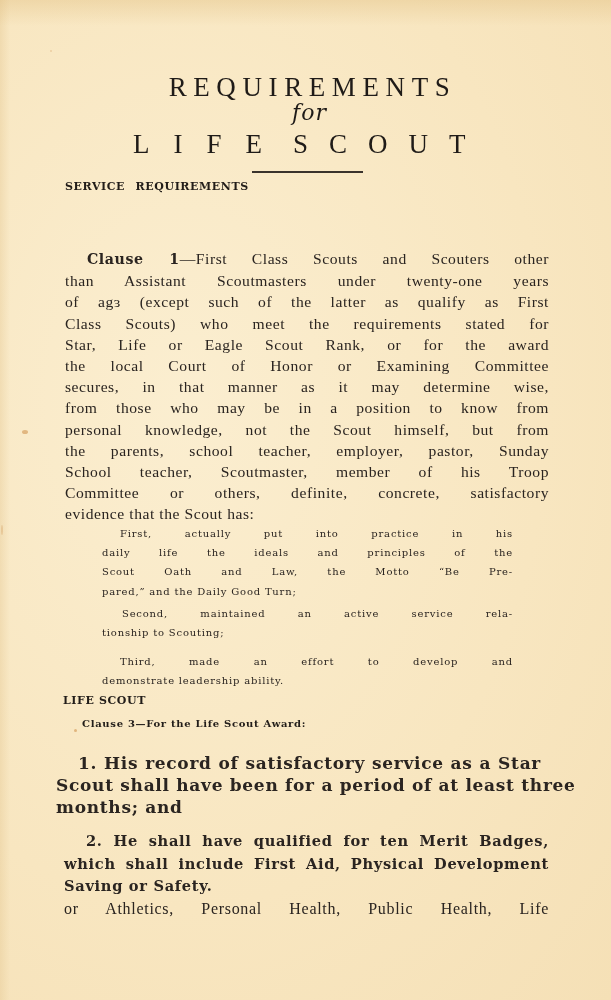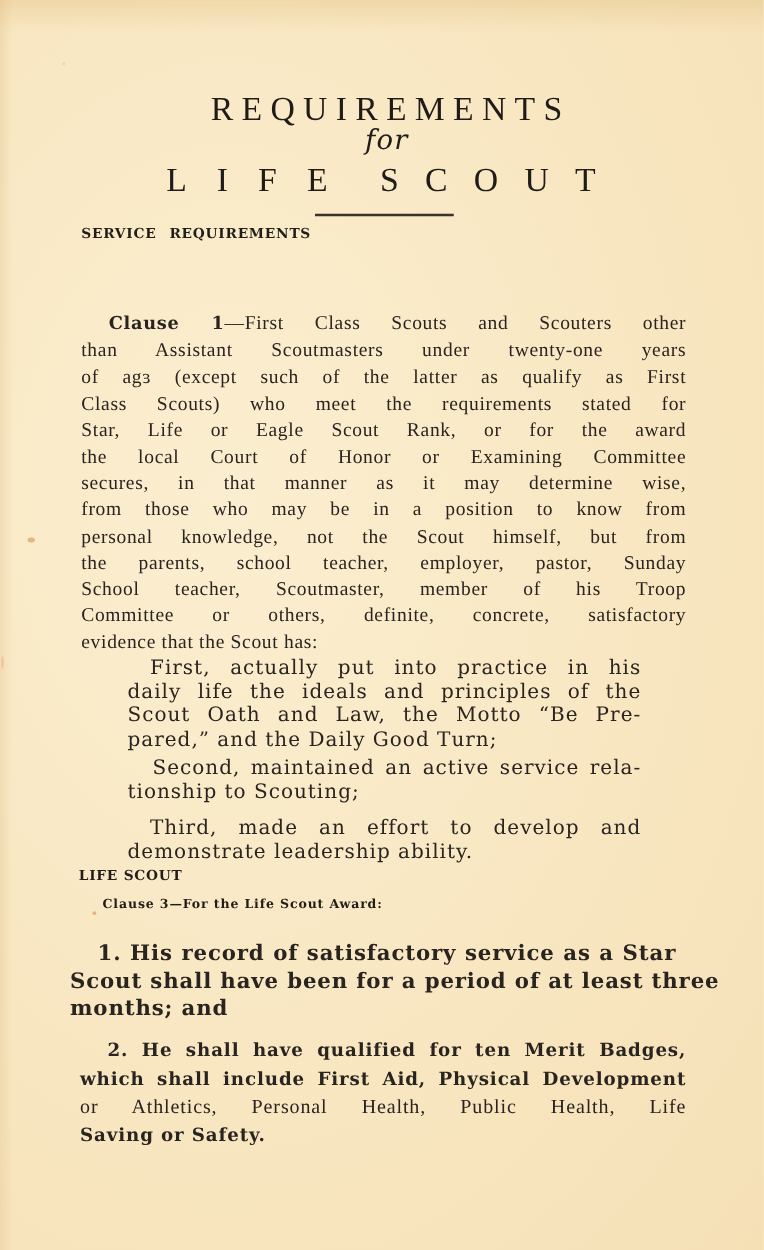--- a/index.html
+++ b/index.html
@@ -57,21 +57,21 @@
     .title-line3 {
       position: absolute;
       top: 129px;
       left: 133px;
       font-family: "Liberation Serif", "DejaVu Serif", serif;
       font-size: 27px;
       color: #1f1b18;
       white-space: nowrap;
     }
     .title-line3 .w1 { letter-spacing: 24px; }
-    .title-line3 .w2 { letter-spacing: 21px; margin-left: 18px; }
+    .title-line3 .w2 { letter-spacing: 21px; margin-left: 7px; }
     .divider {
       position: absolute;
       left: 252px;
       top: 171px;
       width: 111px;
       height: 2px;
       background: #3a332c;
     }
 
     
@@ -96,21 +96,21 @@
       text-align: justify;
       text-align-last: left;
     }
     .para .b { font-weight: bold; font-family: "DejaVu Serif", "Liberation Serif", serif; font-size: 14.2px; }
 
     .sub {
       position: absolute;
       left: 102px;
       width: 411px;
       font-family: "DejaVu Serif", "Liberation Serif", serif;
-      font-size: 16px;
+      font-size: 10px;
       line-height: 19.2px;
       letter-spacing: 0.8px;
       color: #2a2420;
       text-align: justify;
       text-align-last: left;
     }
 
     .line { display: block; text-align: justify; text-align-last: justify; white-space: nowrap; }
     .line.last { text-align-last: left; }
   </style>
@@ -172,17 +172,17 @@
 
   <div class="sub" style="left:56px;width:485px;top:752px;line-height:22px;font-size:17px;font-weight:bold;letter-spacing:0.7px;">
     <span class="line" style="padding-left:22px;">1. His record of satisfactory service as a Star</span>
     <span class="line">Scout shall have been for a period of at least three</span>
     <span class="line last">months; and</span>
   </div>
 
   <div class="sub" style="left:64px;width:485px;top:830px;line-height:22.5px;font-size:14.6px;font-weight:bold;letter-spacing:0.7px;">
     <span class="line" style="padding-left:22px;">2. He shall have qualified for ten Merit Badges,</span>
     <span class="line">which shall include First Aid, Physical Development</span>
+    <span class="line last">Saving or Safety.</span>
     <span class="line" style="font-weight:normal;font-family:'Liberation Serif','DejaVu Serif',serif;font-size:16px;">or Athletics, Personal Health, Public Health, Life</span>
-    <span class="line last">Saving or Safety.</span>
   </div>
 
 </div>
 
 </body></html>

